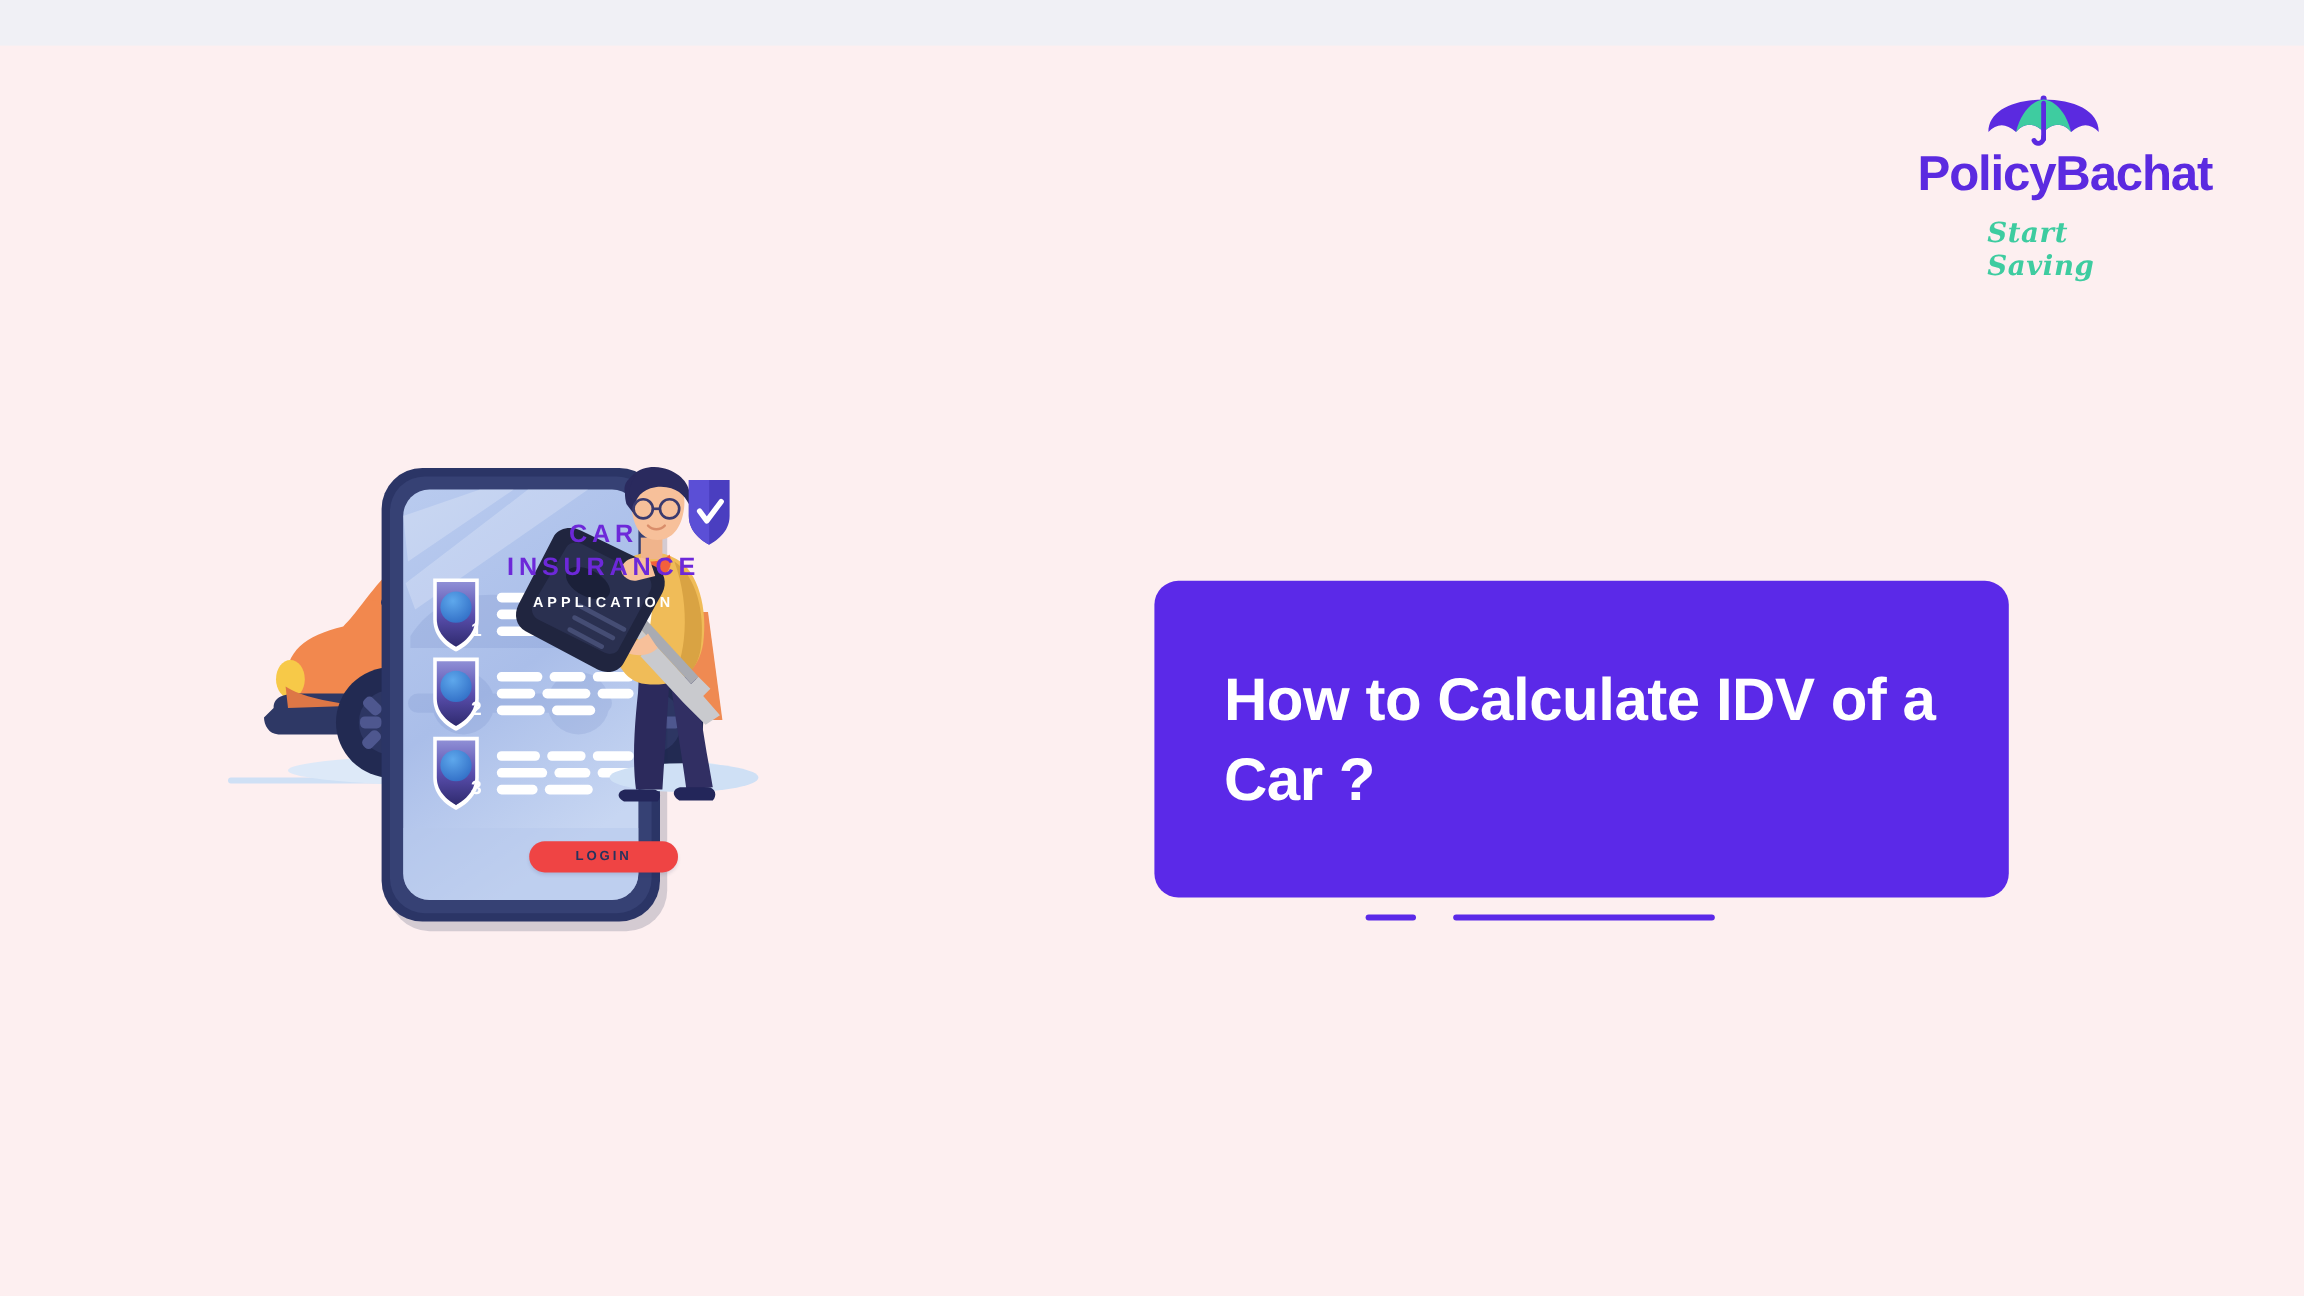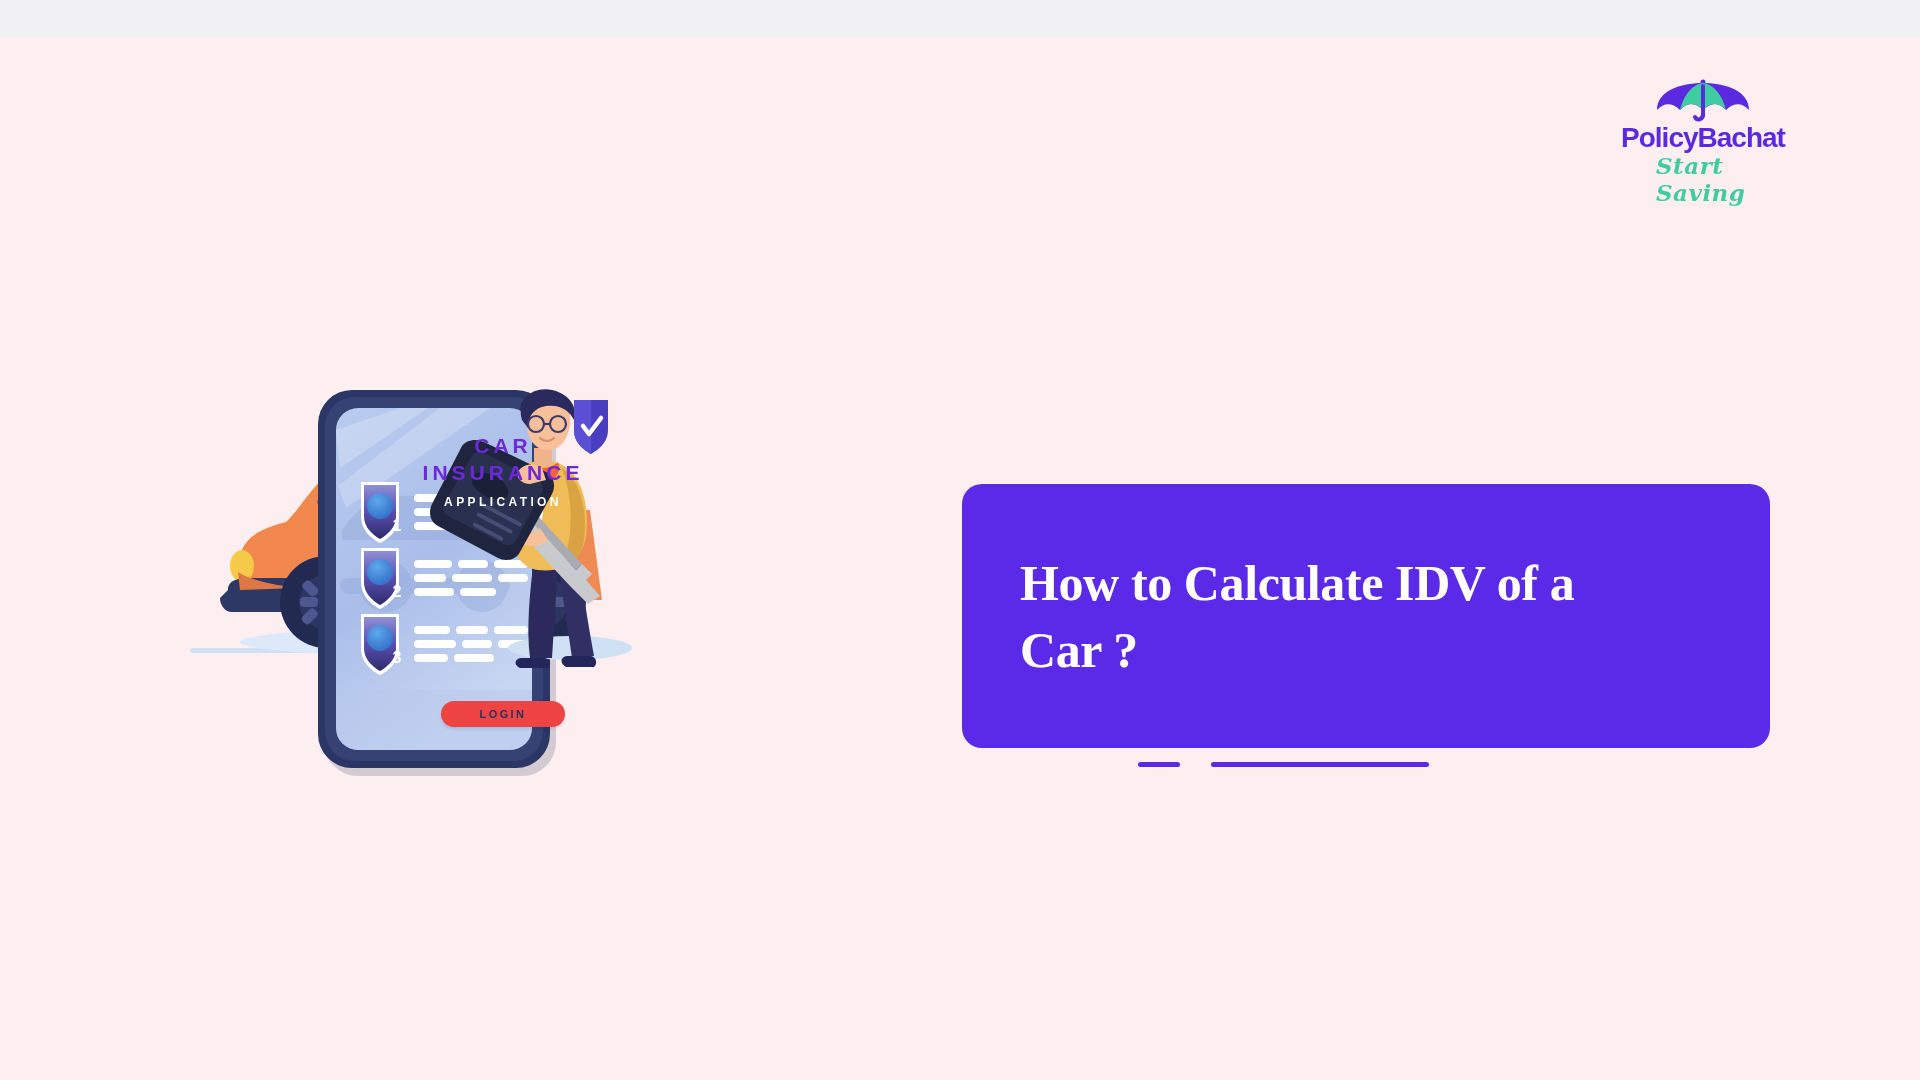--- a/index.html
+++ b/index.html
@@ -19,31 +19,31 @@
   }
 
   
   .logo{
     position:absolute; left:1598px; top:78px;
     width:210px; height:110px;
     text-align:center;
   }
   .umbrella{ width:100%; height:44px; display:block; }
   .logo-word{
-    font-size:28px; font-weight:bold;
+    font-size:41px; font-weight:bold;
     color:#5b2ae0; letter-spacing:-1px;
     line-height:1.0; margin-top:2px;
     white-space:nowrap;
   }
   .logo-tag{
     font-family:"DejaVu Serif", serif;
     font-style:italic;
     font-size:23px; font-weight:bold;
     color:#3ecca0; letter-spacing:0.5px;
-    margin-top:0; margin-left:58px;
+    margin-top:16px; margin-left:58px;
     text-align:left;
   }
 
   
   .illustration{
     position:absolute; left:190px; top:390px;
     width:620px; height:430px;
   }
   .illustration svg{ width:100%; height:100%; display:block; overflow:visible; }
 
@@ -75,24 +75,23 @@
     box-shadow:0 2px 3px rgba(30,40,90,.13);
   }
   .shield-num{
     position:absolute; width:34px; text-align:center;
     color:#ffffff; font-size:16px; font-weight:bold;
   }
 
   
   .title-card{
     position:absolute; left:962px; top:484px;
-    width:808px; height:264px;
+    width:712px; height:264px;
     background:#5b29e8;
     border-radius:20px;
-    font-family:Liberation Serif, serif;
   }
   .title-card h1{
     position:absolute; left:58px; top:66px;
     width:640px;
     color:#ffffff;
     font-size:50px; font-weight:bold;
     line-height:1.33; letter-spacing:-0.4px;
   }
   .accent-bar{
     position:absolute; background:#5b29e8; height:5px; border-radius:3px;

